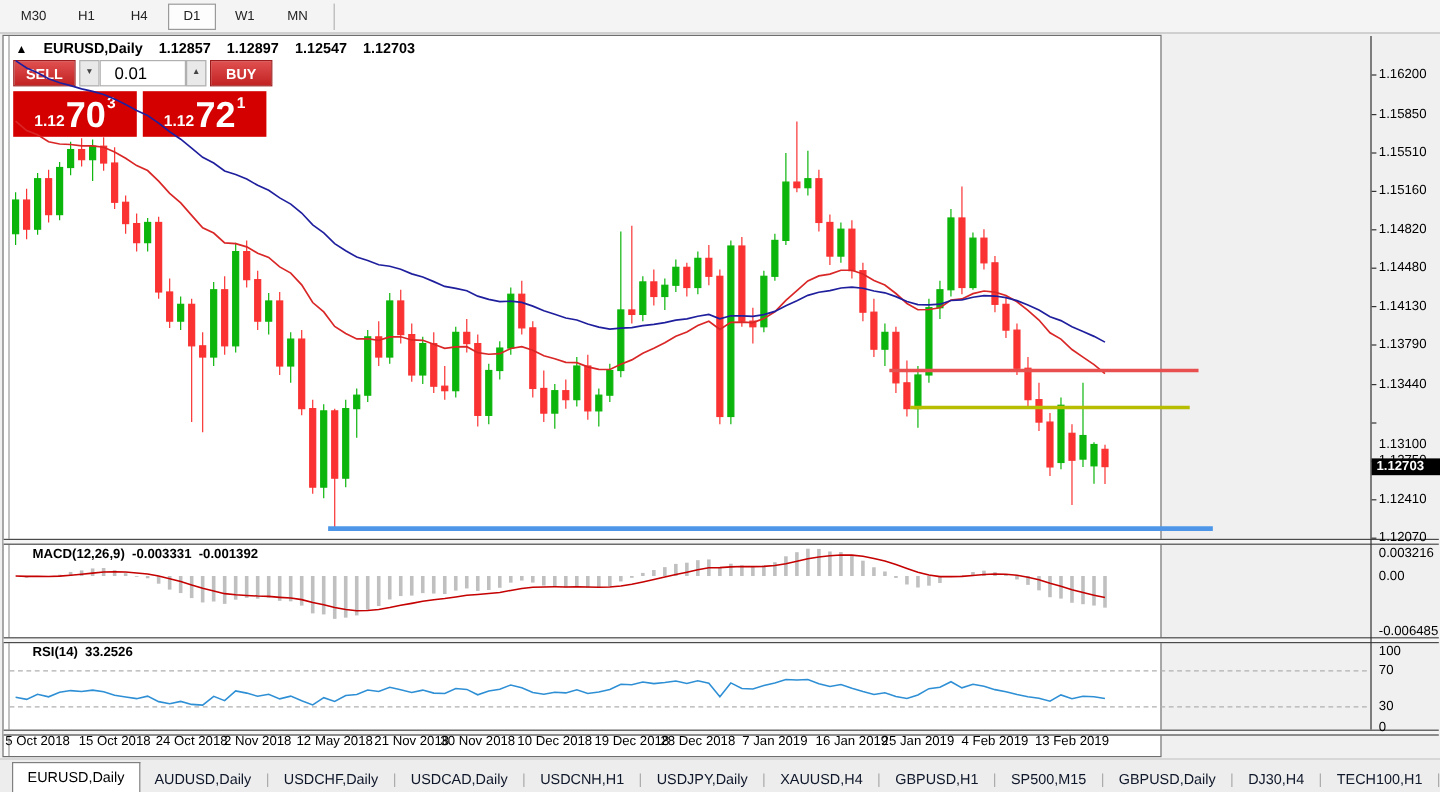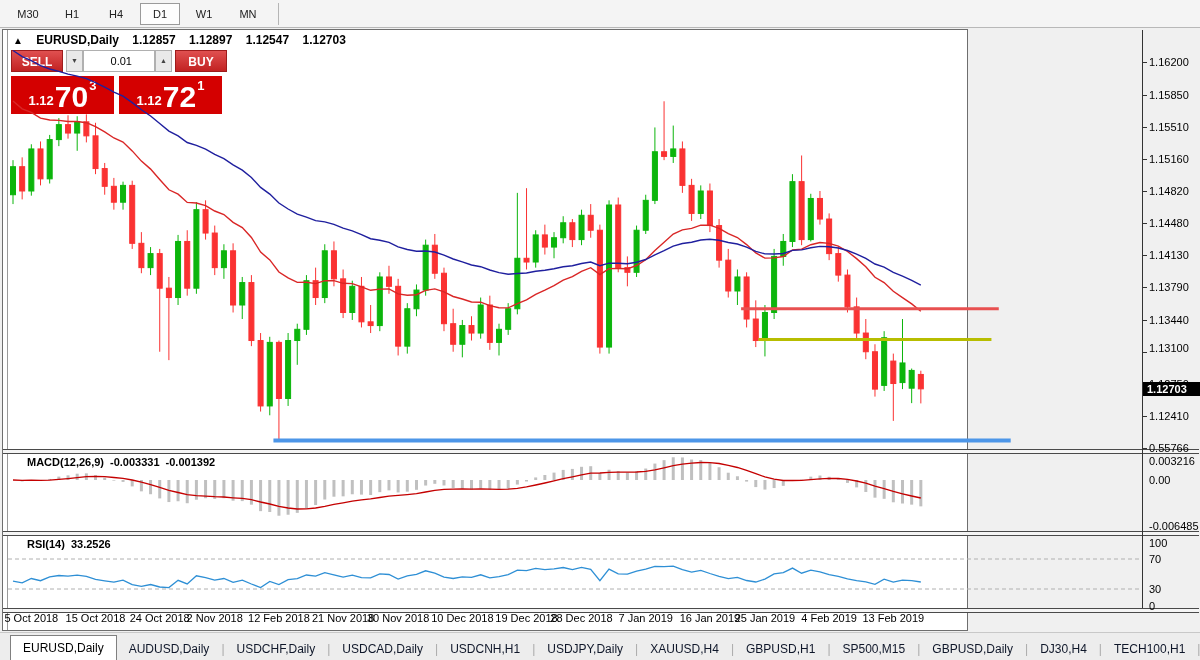--- a/index.html
+++ b/index.html
@@ -37,21 +37,21 @@
   #trade-panel{position:absolute;left:8px;top:20px;width:216px;height:64px;}
   .tp-btn{position:absolute;top:0;height:22px;background:linear-gradient(#e05050,#c22222);color:#fff;
           font-size:12px;font-weight:700;text-align:center;line-height:22px;border:1px solid #9e1c1c;box-sizing:border-box;cursor:pointer;}
   #sell-btn{left:0;width:52px;}
   #buy-btn{left:164px;width:52px;}
   .spin-btn{position:absolute;top:0;width:17px;height:22px;background:#e9e9e9;border:1px solid #b0b0b0;
             box-sizing:border-box;font-size:7px;color:#444;text-align:center;line-height:20px;cursor:pointer;}
   #vol-down{left:55px;}
   #vol-up{left:144px;}
   #vol-input{position:absolute;left:72px;top:0;width:72px;height:22px;border:1px solid #b0b0b0;box-sizing:border-box;
-             font-size:11px;text-align:right;padding-right:22px;font-family:"Liberation Sans",sans-serif;}
+             font-size:14px;text-align:center;padding-right:22px;font-family:"Liberation Sans",sans-serif;}
   .price-box{position:absolute;top:26px;width:103px;height:38px;background:#d40000;color:#fff;display:flex;
              align-items:flex-end;justify-content:center;padding-bottom:3px;box-sizing:border-box;cursor:pointer;}
   #sell-price-box{left:0;}
   #buy-price-box{left:108px;}
   .pb-base{font-size:13px;font-weight:700;margin-bottom:3px;}
   .pb-big{font-size:30px;font-weight:700;line-height:28px;margin:0 1px;}
   .pb-sup{font-size:13px;font-weight:700;align-self:flex-start;margin-top:2px;}
   
   .date-label{position:absolute;top:582px;width:84px;text-align:center;font-size:11px;color:#000;white-space:nowrap;}
   
@@ -448,42 +448,42 @@
       <div class="axis-label" style="top: 154.991px;">1.14820</div>
       <div class="axis-tick" style="top: 192.766px;"></div>
       <div class="axis-label" style="top: 186.766px;">1.14480</div>
       <div class="axis-tick" style="top: 225.477px;"></div>
       <div class="axis-label" style="top: 219.477px; text-align: center;">1.14130</div>
       <div class="axis-tick" style="top: 257.252px;"></div>
       <div class="axis-label" style="top: 251.252px;">1.13790</div>
       <div class="axis-tick" style="top: 289.963px;"></div>
       <div class="axis-label" style="top: 283.963px;">1.13440</div>
       <div class="axis-tick" style="top: 321.738px;"></div>
-      <div class="axis-label" style="top: 312px;">1.13100</div>
+      <div class="axis-label" style="top: 334px;">1.13100</div>
       <div class="axis-tick" style="top: 354.449px;"></div>
       <div class="axis-label" style="top: 348.449px;">1.12750</div>
       <div class="axis-tick" style="top: 386.224px;"></div>
       <div class="axis-label" style="top: 380.224px;">1.12410</div>
       <div class="axis-tick" style="top: 418px;"></div>
-      <div class="axis-label" style="top: 412px;">0.55766</div>
+      <div class="axis-label" style="top: 412px;">1.12070</div>
       <div class="axis-label" style="top: 425px; font-weight: 400;">0.003216</div>
       <div class="axis-label" style="top: 444px; font-weight: 400;">0.00</div>
       <div class="axis-label" style="top: 489.993px; font-weight: 400;">-0.006485</div>
       <div class="axis-label" style="top: 507px; font-weight: 400;">100</div>
       <div class="axis-label" style="top: 523px; font-weight: 400;">70</div>
       <div class="axis-label" style="top: 553px; font-weight: 400;">30</div>
       <div class="axis-label" style="top: 570px; font-weight: 400;">0</div>
     </div>
   <div id="current-price-box" style="top: 351.841px;">1.12703</div>
   <div id="date-area">
       <div class="date-label" style="left: -13.66px;">5 Oct 2018</div>
       <div class="date-label" style="left: 50.53px;">15 Oct 2018</div>
       <div class="date-label" style="left: 114.72px;">24 Oct 2018</div>
       <div class="date-label" style="left: 169.74px;">2 Nov 2018</div>
-      <div class="date-label" style="left: 233.93px;">12 Feb 2018</div>
+      <div class="date-label" style="left: 233.93px;">12 May 2018</div>
       <div class="date-label" style="left: 298.12px;">21 Nov 2018</div>
       <div class="date-label" style="left: 353.14px;">30 Nov 2018</div>
       <div class="date-label" style="left: 417.33px;">10 Dec 2018</div>
       <div class="date-label" style="left: 481.52px;">19 Dec 2018</div>
       <div class="date-label" style="left: 536.54px;">28 Dec 2018</div>
       <div class="date-label" style="left: 600.73px;">7 Jan 2019</div>
       <div class="date-label" style="left: 664.92px;">16 Jan 2019</div>
       <div class="date-label" style="left: 719.94px;">25 Jan 2019</div>
       <div class="date-label" style="left: 784.13px;">4 Feb 2019</div>
       <div class="date-label" style="left: 848.32px;">13 Feb 2019</div>

